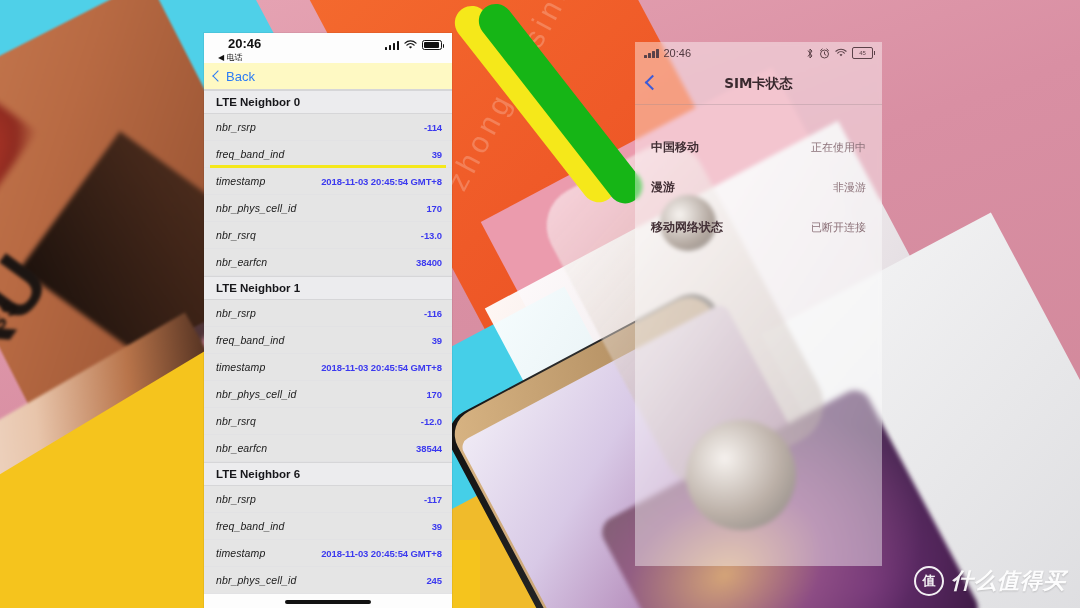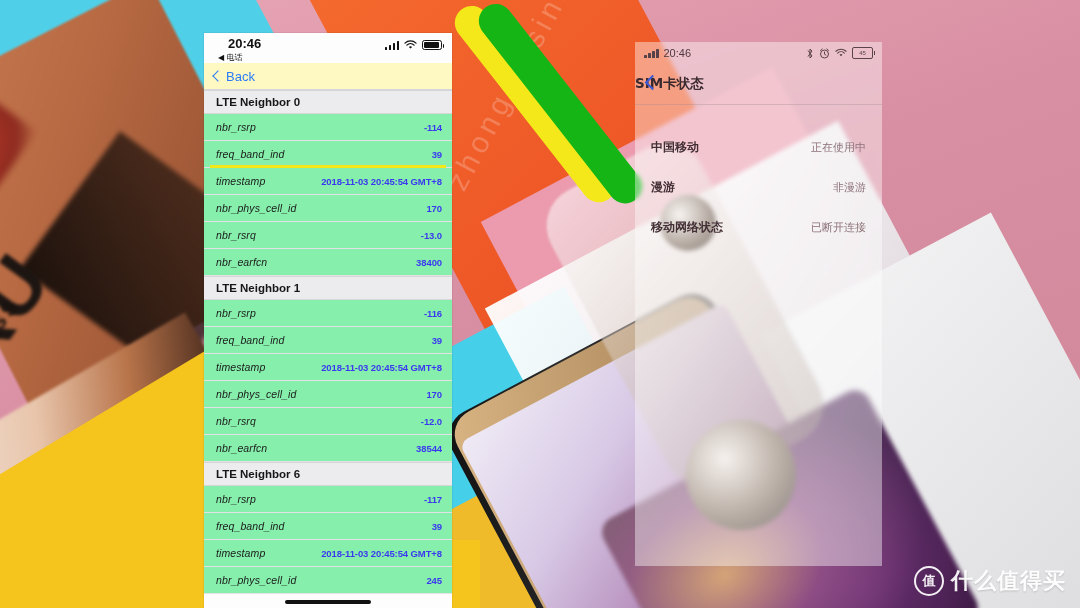--- a/index.html
+++ b/index.html
@@ -119,21 +119,21 @@
     border-bottom:1px solid #d6d6d8;background:#fef9c3;}
   .ios-back{color:#2b7cf6;font-size:13px;display:flex;align-items:center;gap:2px;cursor:pointer;}
   .chev{display:inline-block;width:7px;height:7px;border-left:1.8px solid #2b7cf6;
     border-bottom:1.8px solid #2b7cf6;transform:rotate(45deg);margin-right:2px;}
 
   .ios-list{position:relative;}
   .sec-head{height:22px;display:flex;align-items:center;padding-left:12px;
     background:#ececee;font-size:11.5px;font-weight:600;color:#16161a;
     border-bottom:1px solid #d6d6d8;border-top:1px solid #d6d6d8;}
   .row{height:26px;display:flex;align-items:center;justify-content:space-between;
-    padding:0 10px 0 12px;border-bottom:1px solid #e2e2e4;background:#86efac;position:relative;}
+    padding:0 10px 0 12px;border-bottom:1px solid #e2e2e4;background:#e5e5e5;position:relative;}
   .row .k{font-size:10.5px;font-style:italic;color:#1a1a1a;letter-spacing:.1px;}
   .row .v{font-size:9.5px;color:#3b39ef;font-weight:600;letter-spacing:-.1px;}
   .row.hl::after{content:"";position:absolute;left:6px;right:6px;bottom:-1px;height:3px;background:#f5e81a;}
 
   .ios-home{position:absolute;left:0;right:0;bottom:4px;display:flex;justify-content:center;}
   .ios-home b{display:block;width:86px;height:4px;border-radius:3px;background:#111;}
 
   
   .droid{position:absolute;left:635px;top:42px;width:247px;height:524px;
     background:rgba(255,255,255,.42);backdrop-filter:blur(2px);overflow:hidden;}
@@ -148,38 +148,38 @@
   .d-right{display:flex;align-items:center;gap:5px;color:#5c4249;font-size:10px;}
   .d-batt{width:19px;height:10px;border:1.2px solid #5c4249;border-radius:2px;
     display:flex;align-items:center;justify-content:center;font-size:6px;color:#5c4249;position:relative;}
   .d-batt::after{content:"";position:absolute;right:-3px;top:3px;width:1.5px;height:4px;background:#5c4249;}
 
   .droid-bar{height:40px;display:flex;align-items:center;position:relative;
     border-bottom:1px solid rgba(160,140,145,.35);}
   .d-back{position:absolute;left:12px;width:14px;height:14px;cursor:pointer;}
   .d-back i{display:block;width:9px;height:9px;border-left:2px solid #3d5bd8;
     border-bottom:2px solid #3d5bd8;transform:rotate(45deg);}
-  .d-title{width:100%;font-size:13.5px;font-weight:700;color:#3a2a2f;
+  .d-title{width:100%;text-align:center;font-size:13.5px;font-weight:700;color:#3a2a2f;
     font-family:"DejaVu Sans",sans-serif;}
 
   .drow{height:40px;display:flex;align-items:center;justify-content:space-between;
     padding:0 16px;position:relative;}
   .drow .dk{font-size:12px;color:#433036;font-weight:600;font-family:"DejaVu Sans",sans-serif;}
   .drow .dv{font-size:11px;color:#8c7279;font-family:"DejaVu Sans",sans-serif;}
   .drow.hl::after{content:"";position:absolute;left:8px;right:8px;bottom:2px;height:3px;background:#f5e81a;}
   .dgap{height:22px;}
 
   
   .wm{position:absolute;right:14px;bottom:12px;display:flex;align-items:center;gap:7px;
     opacity:.93;}
   .wm-logo{width:26px;height:26px;border-radius:50%;border:2px solid #fff;
     display:flex;align-items:center;justify-content:center;color:#fff;font-size:13px;
     font-weight:700;font-family:"DejaVu Sans",sans-serif;}
   .wm-text{color:#fff;font-size:22px;font-weight:700;letter-spacing:1px;
-    font-family:"DejaVu Sans",sans-serif;text-shadow:0 1px 2px rgba(0,0,0,.18);}
+    font-family:"DejaVu Sans",sans-serif;text-shadow:0 1px 2px rgba(0,0,0,.18);font-style:italic;}
 </style>
 </head>
 <body>
 
 <div id="stage">
 
   <div class="bg-layer">
     <div class="patch bg-pink-top"></div>
     <div class="patch bg-orange-mid"></div>
     <div class="patch bg-pinkpanel"></div>

